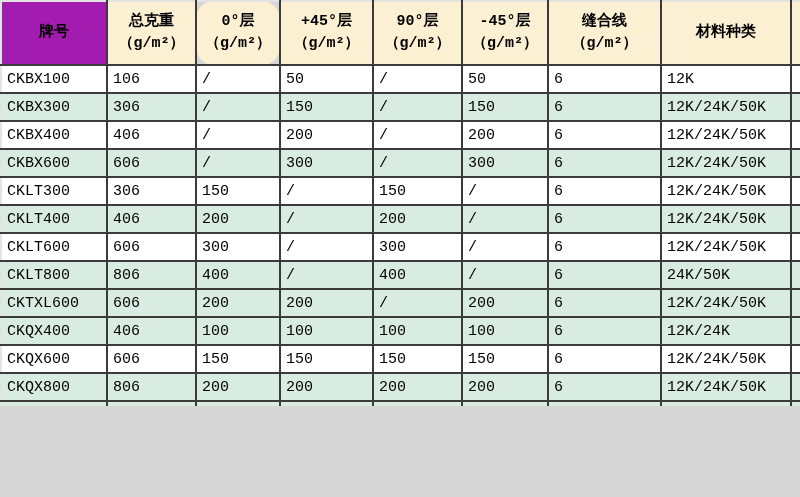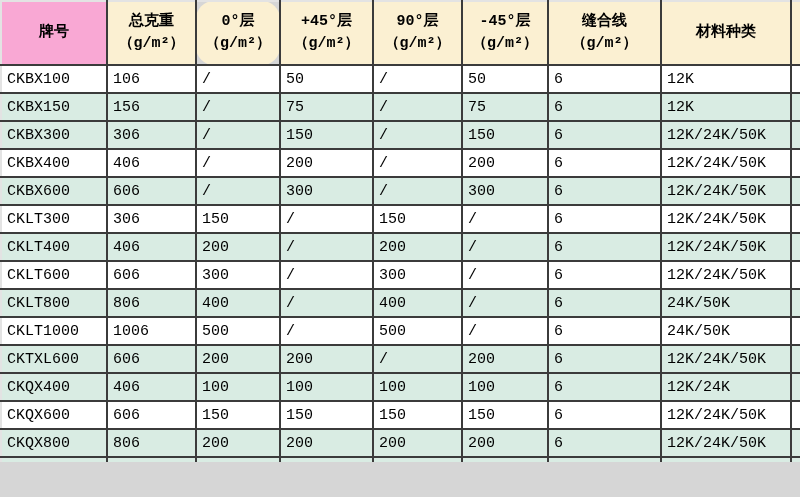--- a/index.html
+++ b/index.html
@@ -50,21 +50,21 @@
       <col style="width: 84px;">
       <col style="width: 93px;">
       <col style="width: 89px;">
       <col style="width: 86px;">
       <col style="width: 113px;">
       <col style="width: 130px;">
       <col style="width: 10px;">
     </colgroup>
   <thead>
       <tr>
-        <th style="background: #f9a8d4;">
+        <th style="background: #a21caf;">
           <div>牌号</div>
         </th>
         <th style="background: rgb(251, 240, 210);">
           <div>总克重</div>
           <div>（g/m²）</div>
         </th>
         <th style="background: rgb(251, 240, 210); border-radius: 18px;">
           <div>0°层</div>
           <div>（g/m²）</div>
         </th>
@@ -94,31 +94,20 @@
       <tr>
         <td style="background: rgb(255, 255, 255);">CKBX100</td>
         <td style="background: rgb(255, 255, 255);">106</td>
         <td style="background: rgb(255, 255, 255);">/</td>
         <td style="background: rgb(255, 255, 255);">50</td>
         <td style="background: rgb(255, 255, 255);">/</td>
         <td style="background: rgb(255, 255, 255);">50</td>
         <td style="background: rgb(255, 255, 255);">6</td>
         <td style="background: rgb(255, 255, 255);">12K</td>
         <td class="sliver" style="background: rgb(255, 255, 255);"></td>
-      </tr>
-      <tr>
-        <td style="background: rgb(217, 236, 227);">CKBX150</td>
-        <td style="background: rgb(217, 236, 227);">156</td>
-        <td style="background: rgb(217, 236, 227);">/</td>
-        <td style="background: rgb(217, 236, 227);">75</td>
-        <td style="background: rgb(217, 236, 227);">/</td>
-        <td style="background: rgb(217, 236, 227);">75</td>
-        <td style="background: rgb(217, 236, 227);">6</td>
-        <td style="background: rgb(217, 236, 227);">12K</td>
-        <td class="sliver" style="background: rgb(217, 236, 227);"></td>
       </tr>
       <tr>
         <td style="background: rgb(217, 236, 227);">CKBX300</td>
         <td style="background: rgb(217, 236, 227);">306</td>
         <td style="background: rgb(217, 236, 227);">/</td>
         <td style="background: rgb(217, 236, 227);">150</td>
         <td style="background: rgb(217, 236, 227);">/</td>
         <td style="background: rgb(217, 236, 227);">150</td>
         <td style="background: rgb(217, 236, 227);">6</td>
         <td style="background: rgb(217, 236, 227);">12K/24K/50K</td>
@@ -184,31 +173,20 @@
         <td style="background: rgb(217, 236, 227);">806</td>
         <td style="background: rgb(217, 236, 227);">400</td>
         <td style="background: rgb(217, 236, 227);">/</td>
         <td style="background: rgb(217, 236, 227);">400</td>
         <td style="background: rgb(217, 236, 227);">/</td>
         <td style="background: rgb(217, 236, 227);">6</td>
         <td style="background: rgb(217, 236, 227);">24K/50K</td>
         <td class="sliver" style="background: rgb(217, 236, 227);"></td>
       </tr>
       <tr>
-        <td style="background: rgb(255, 255, 255);">CKLT1000</td>
-        <td style="background: rgb(255, 255, 255);">1006</td>
-        <td style="background: rgb(255, 255, 255);">500</td>
-        <td style="background: rgb(255, 255, 255);">/</td>
-        <td style="background: rgb(255, 255, 255);">500</td>
-        <td style="background: rgb(255, 255, 255);">/</td>
-        <td style="background: rgb(255, 255, 255);">6</td>
-        <td style="background: rgb(255, 255, 255);">24K/50K</td>
-        <td class="sliver" style="background: rgb(255, 255, 255);"></td>
-      </tr>
-      <tr>
         <td style="background: rgb(217, 236, 227);">CKTXL600</td>
         <td style="background: rgb(217, 236, 227);">606</td>
         <td style="background: rgb(217, 236, 227);">200</td>
         <td style="background: rgb(217, 236, 227);">200</td>
         <td style="background: rgb(217, 236, 227);">/</td>
         <td style="background: rgb(217, 236, 227);">200</td>
         <td style="background: rgb(217, 236, 227);">6</td>
         <td style="background: rgb(217, 236, 227);">12K/24K/50K</td>
         <td class="sliver" style="background: rgb(217, 236, 227);"></td>
       </tr>

